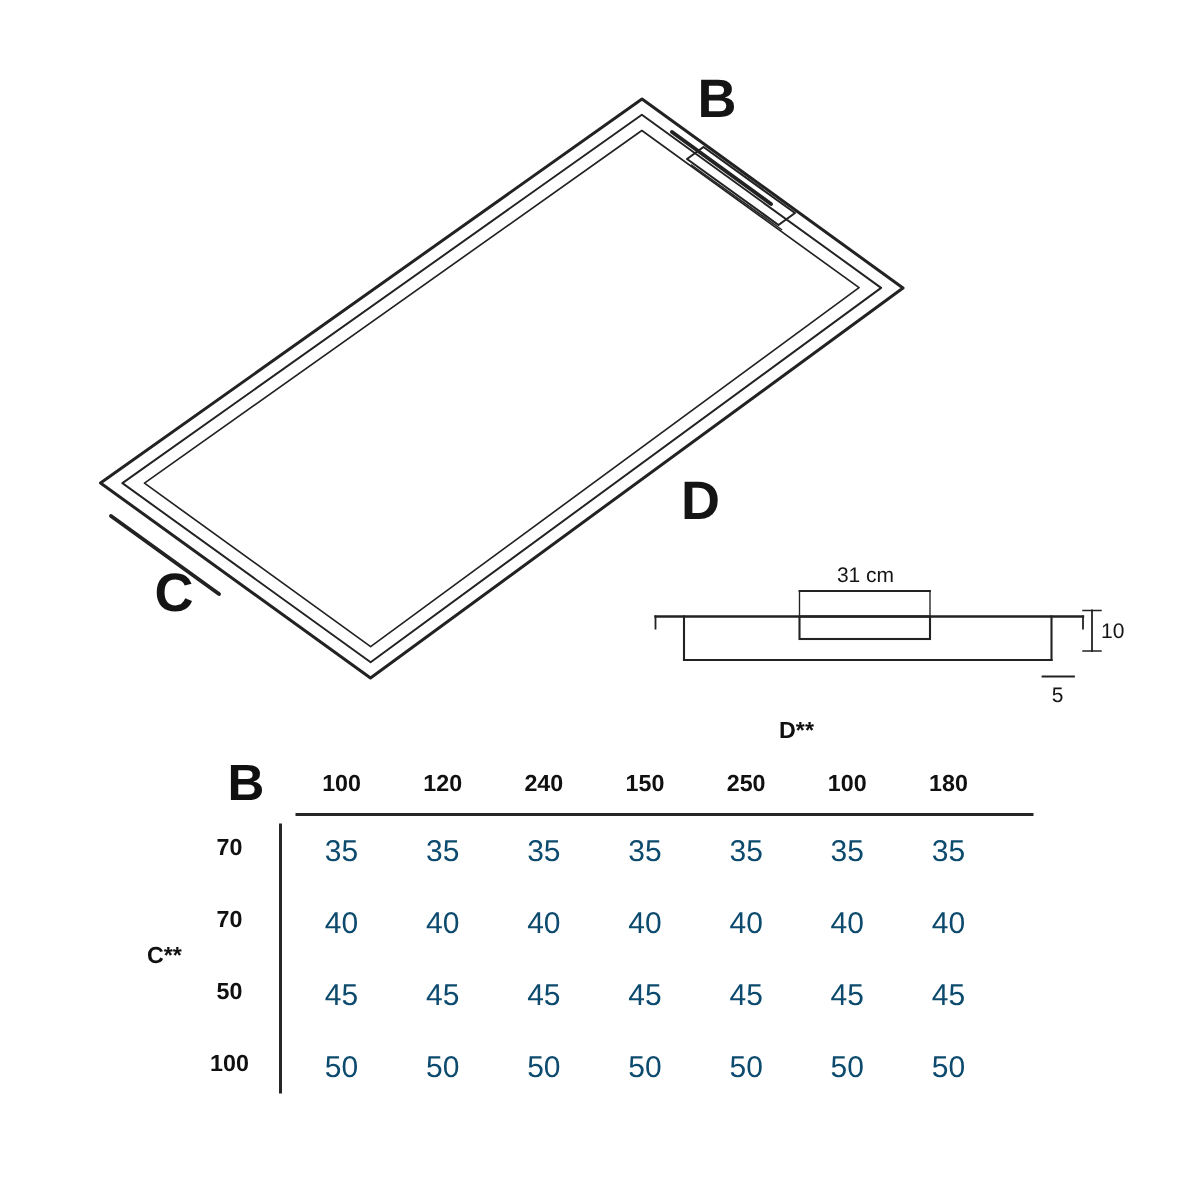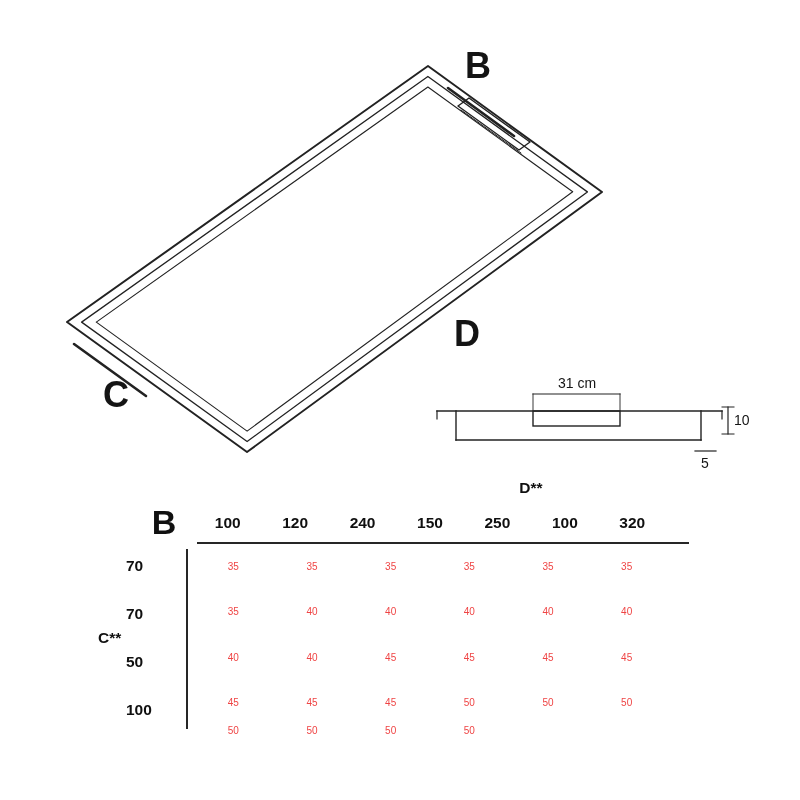--- a/index.html
+++ b/index.html
@@ -7,23 +7,23 @@
   .stage{position:relative;width:800px;height:800px;background:#ffffff;overflow:hidden}
   .abs{position:absolute}
   
   .big-label{font-family:"Liberation Sans",sans-serif;font-size:36px;font-weight:bold;fill:#141414}
   .dim-label{font-family:"Liberation Sans",sans-serif;font-size:14px;fill:#141414}
   
   .d-header{font-weight:bold;font-size:15.5px;color:#101010;text-align:center}
   .b-big{font-weight:bold;font-size:34px;color:#101010;text-align:center;line-height:34px}
   .c-label{font-weight:bold;font-size:15.5px;color:#101010}
   .tbl-header{display:grid;grid-template-columns:repeat(7,1fr);font-weight:bold;font-size:15.5px;color:#101010;text-align:center}
-  .tbl-cells{display:grid;grid-template-columns:repeat(6,1fr);grid-template-rows:repeat(4,1fr);font-size:10px;color:#ef4444}
+  .tbl-cells{display:grid;grid-template-columns:repeat(7,1fr);grid-template-rows:repeat(4,1fr);font-size:20px;color:#0c4a6e}
   .tbl-cells .td{display:flex;align-items:center;justify-content:center}
-  .row-label{left:126px;width:54px;text-align:left;font-weight:bold;font-size:15.5px;color:#101010}
+  .row-label{left:126px;width:54px;text-align:center;font-weight:bold;font-size:15.5px;color:#101010}
   .hline{background:#262626}
   .vline{background:#262626}
 </style>
 </head>
 <body>
 
 <div class="stage">
 
   <svg class="abs" style="left:0;top:0" width="800" height="475" viewBox="0 0 800 475">
     <g fill="none" stroke="#222222" stroke-linejoin="round" stroke-linecap="round">
@@ -66,21 +66,21 @@
 
   <div class="abs b-big" style="left:142px;top:505px;width:44px">B</div>
 
   <div class="abs tbl-header" style="left:194px;top:514px;width:472px;height:20px">
     <div class="th">100</div>
     <div class="th">120</div>
     <div class="th">240</div>
     <div class="th">150</div>
     <div class="th">250</div>
     <div class="th">100</div>
-    <div class="th">320</div>
+    <div class="th">180</div>
   </div>
 
   <div class="abs hline" style="left:197px;top:542px;width:492px;height:2px"></div>
 
   <div class="abs vline" style="left:186px;top:549px;width:2px;height:180px"></div>
 
   <div class="abs c-label" style="left:98px;top:629px;width:44px">C**</div>
 
   <div class="abs row-label" style="top:557px">70</div>
   <div class="abs row-label" style="top:605px">70</div>

